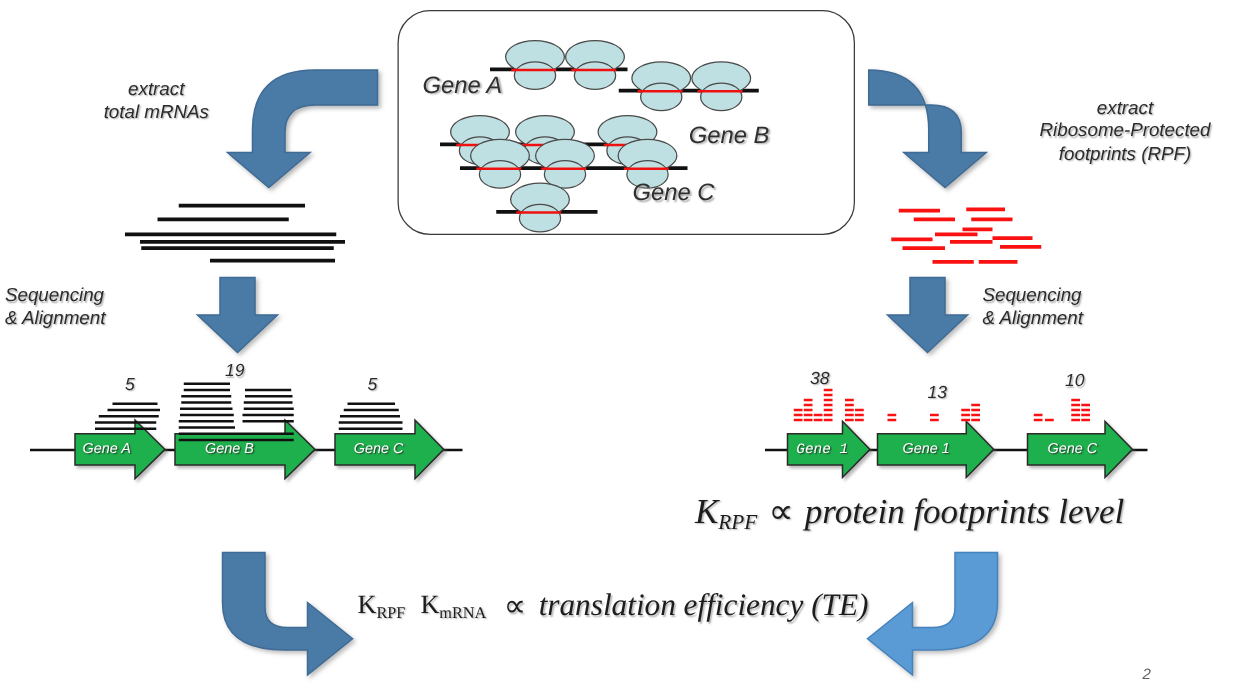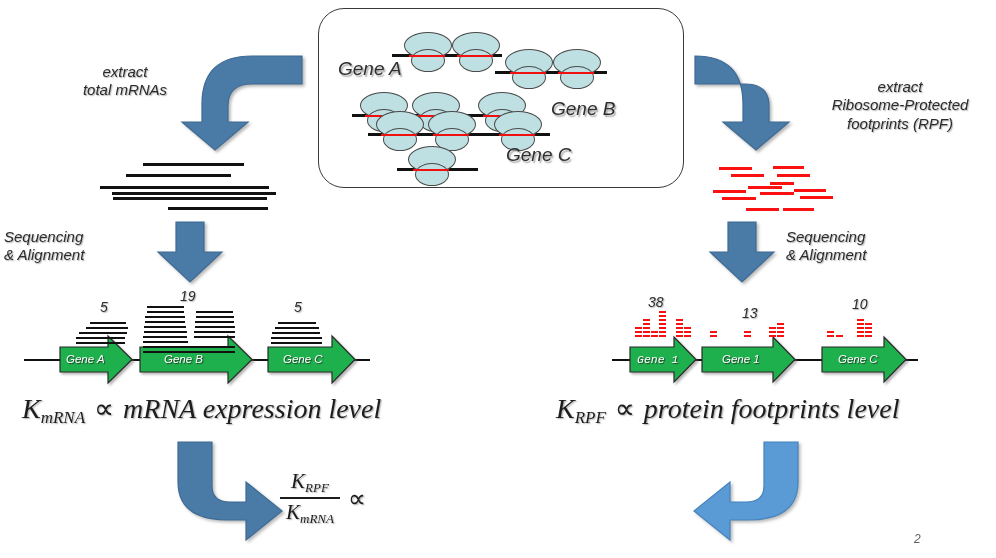--- a/index.html
+++ b/index.html
@@ -202,23 +202,20 @@
   <div class="abs read" style="left:143px;top:351px;width:92px;"></div>
   <div class="abs cnt" style="left:180px;top:288px;">19</div>
 
   <div class="abs read" style="left:278px;top:322px;width:38px;"></div>
   <div class="abs read" style="left:275px;top:327px;width:44px;"></div>
   <div class="abs read" style="left:272px;top:332px;width:48px;"></div>
   <div class="abs read" style="left:271px;top:337px;width:51px;"></div>
   <div class="abs read" style="left:271px;top:342px;width:51px;"></div>
   <div class="abs cnt" style="left:294px;top:299px;">5</div>
 
-  <div class="abs eq" style="left:22px;top:392px;font-size:28px;">
-    <span>K</span><span style="font-size:17px;vertical-align:-5px;">mRNA</span><span style="padding:0 9px;font-style:normal;">∝</span><span>mRNA expression level</span>
-  </div>
 
   <div class="abs" style="left:695px;top:48px;">
     <svg width="124" height="100" viewBox="0 0 124 100">
       <path d="M0 8 L0 36 L50 36 Q74 36 74 58 L74 74 L94 74 L61 102 L28 74 L48 74 L48 56 Q48 8 0 8 Z" fill="#4a7ba7" stroke="#3f6b94" stroke-width="1.2" style="filter:drop-shadow(2px 2px 1.5px rgba(120,120,120,.55))"></path>
     </svg>
   </div>
 
   <div class="abs lbl" style="left:810px;top:78px;width:180px;">extract
 Ribosome-Protected
 footprints (RPF)</div>
@@ -334,29 +331,30 @@
     </svg>
   </div>
 
   <div class="abs" style="left:690px;top:442px;">
     <svg width="116" height="102" viewBox="0 0 116 102">
       <path d="M108 0 L74 0 L74 44 Q74 60 56 60 L40 60 L40 40 L4 69 L40 98 L40 78 L58 78 Q108 78 108 40 Z" fill="#5b9bd5" stroke="#4583bd" stroke-width="1.2" style="filter:drop-shadow(2px 2px 1.5px rgba(120,120,120,.5))"></path>
     </svg>
   </div>
 
   <div class="abs" style="left:280px;top:470px;display:flex;align-items:center;">
-    <div style="display:inline-flex;flex-direction:column;align-items:center;
-                font-family:'Liberation Serif',serif;font-style:italic;color:#1d1d1d;
+    <div style="display:inline-flex;flex-direction:row;align-items:center;
+                font-family:'Liberation Serif',serif;color:#1d1d1d;
                 text-shadow:1.2px 1.2px 1.4px rgba(160,160,160,.8);">
       <div style="font-size:21px;line-height:1.1;padding:0 6px;">
         <span>K</span><span style="font-size:13px;vertical-align:-4px;">RPF</span>
       </div>
       <div style="height:1.6px;background:#1d1d1d;width:100%;margin:2px 0;"></div>
       <div style="font-size:21px;line-height:1.1;padding:0 6px;">
         <span>K</span><span style="font-size:13px;vertical-align:-4px;">mRNA</span>
       </div>
     </div>
     <span class="eq" style="font-size:25px;font-style:normal;padding:0 10px 0 8px;">∝</span>
+    <span class="eq" style="font-size:25px;">translation efficiency (TE)</span>
   </div>
 
   <div class="abs pg" style="left:914px;top:532px;">2</div>
 
 </div>
 
 </body></html>

